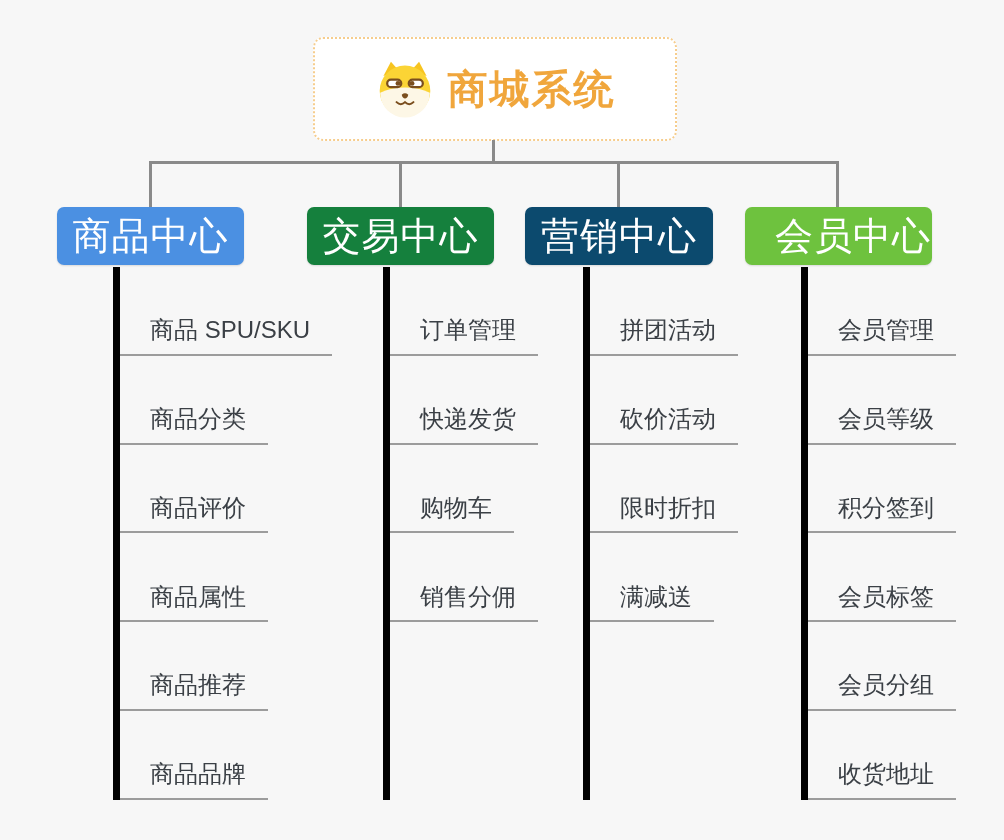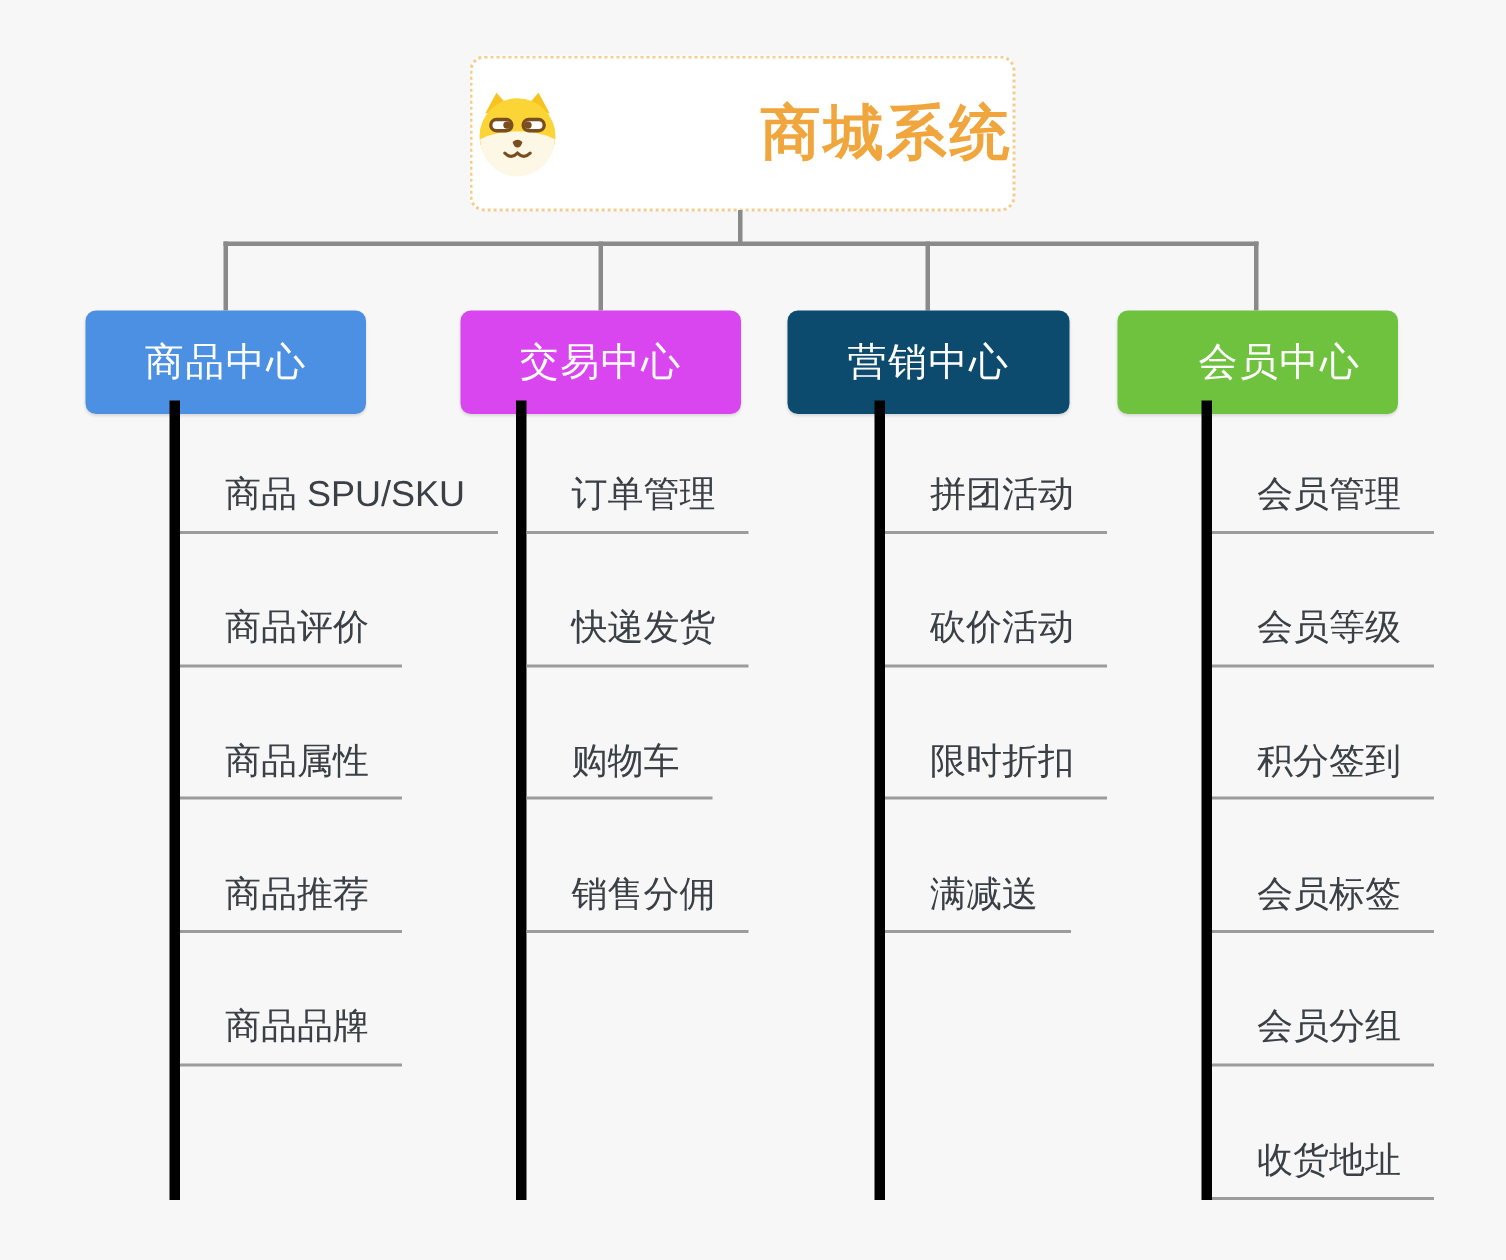--- a/index.html
+++ b/index.html
@@ -9,57 +9,57 @@
     background:#f7f7f7;
     font-family:"Liberation Sans","DejaVu Sans",sans-serif;
     overflow:hidden;
   }
   
   .root-node{
     position:absolute; left:313px; top:37px; width:364px; height:104px;
     background:#ffffff;
     border:2px dotted #f6cd8d;
     border-radius:10px;
-    display:flex; align-items:center; justify-content:space-between; gap:13px;
+    display:flex; align-items:center; justify-content:center; gap:13px;
   }
   .root-title{
     font-size:40px; font-weight:600; color:#f0a63c; letter-spacing:2px;
     line-height:1;
   }
   .doge{ width:60px; height:60px; display:block; }
   
   .line{ position:absolute; background:#8a8a8a; }
   .line.root-drop{ left:492px; top:140px; width:3px; height:22px; }
   .line.bus{ left:149px; top:161px; width:690px; height:3px; }
   .line.drop{ top:161px; width:3px; height:46px; }
   .line.drop-0{ left:149px; }
   .line.drop-1{ left:399px; }
   .line.drop-2{ left:617px; }
   .line.drop-3{ left:836px; }
   
   .branch-node{
-    position:absolute; top:207px; height:69px; width:187px;
+    position:absolute; top:207px; height:58px; width:187px;
     border-radius:7px;
     display:flex; align-items:center; justify-content:center;
-    color:#ffffff; font-size:26px; font-weight:500; letter-spacing:1px;
+    color:#ffffff; font-size:38px; font-weight:500; letter-spacing:1px;
     box-shadow:0 1px 2px rgba(0,0,0,0.12);
     font-family:Liberation Serif, serif;
   }
   .branch-0{ left:57px; }
   .branch-1{ left:307px; }
   .branch-2{ left:525px; width:188px; }
   .branch-3{ left:745px; }
   
   .column{
     position:absolute; top:267px; height:533px; width:245px;
     border-left:7px solid #000000;
     margin-left:40px;
   }
   .col-0{ left:73px; }
-  .col-1{ left:304px; }
+  .col-1{ left:343px; }
   .col-2{ left:543px; }
   .col-3{ left:761px; }
   .leaf{
     height:88.83px;
     display:flex; align-items:flex-end;
   }
   .leaf-label{
     display:inline-block;
     border-bottom:2px solid #9c9c9c;
     padding:0 22px 9px 30px;
@@ -89,27 +89,30 @@
 </div>
 
 <div class="line root-drop"></div>
 <div class="line bus"></div>
 <div class="line drop drop-0"></div>
 <div class="line drop drop-1"></div>
 <div class="line drop drop-2"></div>
 <div class="line drop drop-3"></div>
 
 <div class="branch-node branch-0" style="background: rgb(75, 144, 226);">商品中心</div>
-<div class="branch-node branch-1" style="background: #d946ef;">交易中心</div>
+<div class="branch-node branch-1" style="background: #15803d;">交易中心</div>
 <div class="branch-node branch-2" style="background: #0c4a6e;">营销中心</div>
 <div class="branch-node branch-3" style="background: rgb(110, 194, 62); padding-left: 29px;">会员中心</div>
 
 <div class="column col-0">
   <div class="leaf">
       <span class="leaf-label">商品 SPU/SKU</span>
+    </div>
+  <div class="leaf">
+      <span class="leaf-label">商品分类</span>
     </div>
   <div class="leaf">
       <span class="leaf-label">商品评价</span>
     </div>
   <div class="leaf">
       <span class="leaf-label">商品属性</span>
     </div>
   <div class="leaf">
       <span class="leaf-label">商品推荐</span>
     </div>

